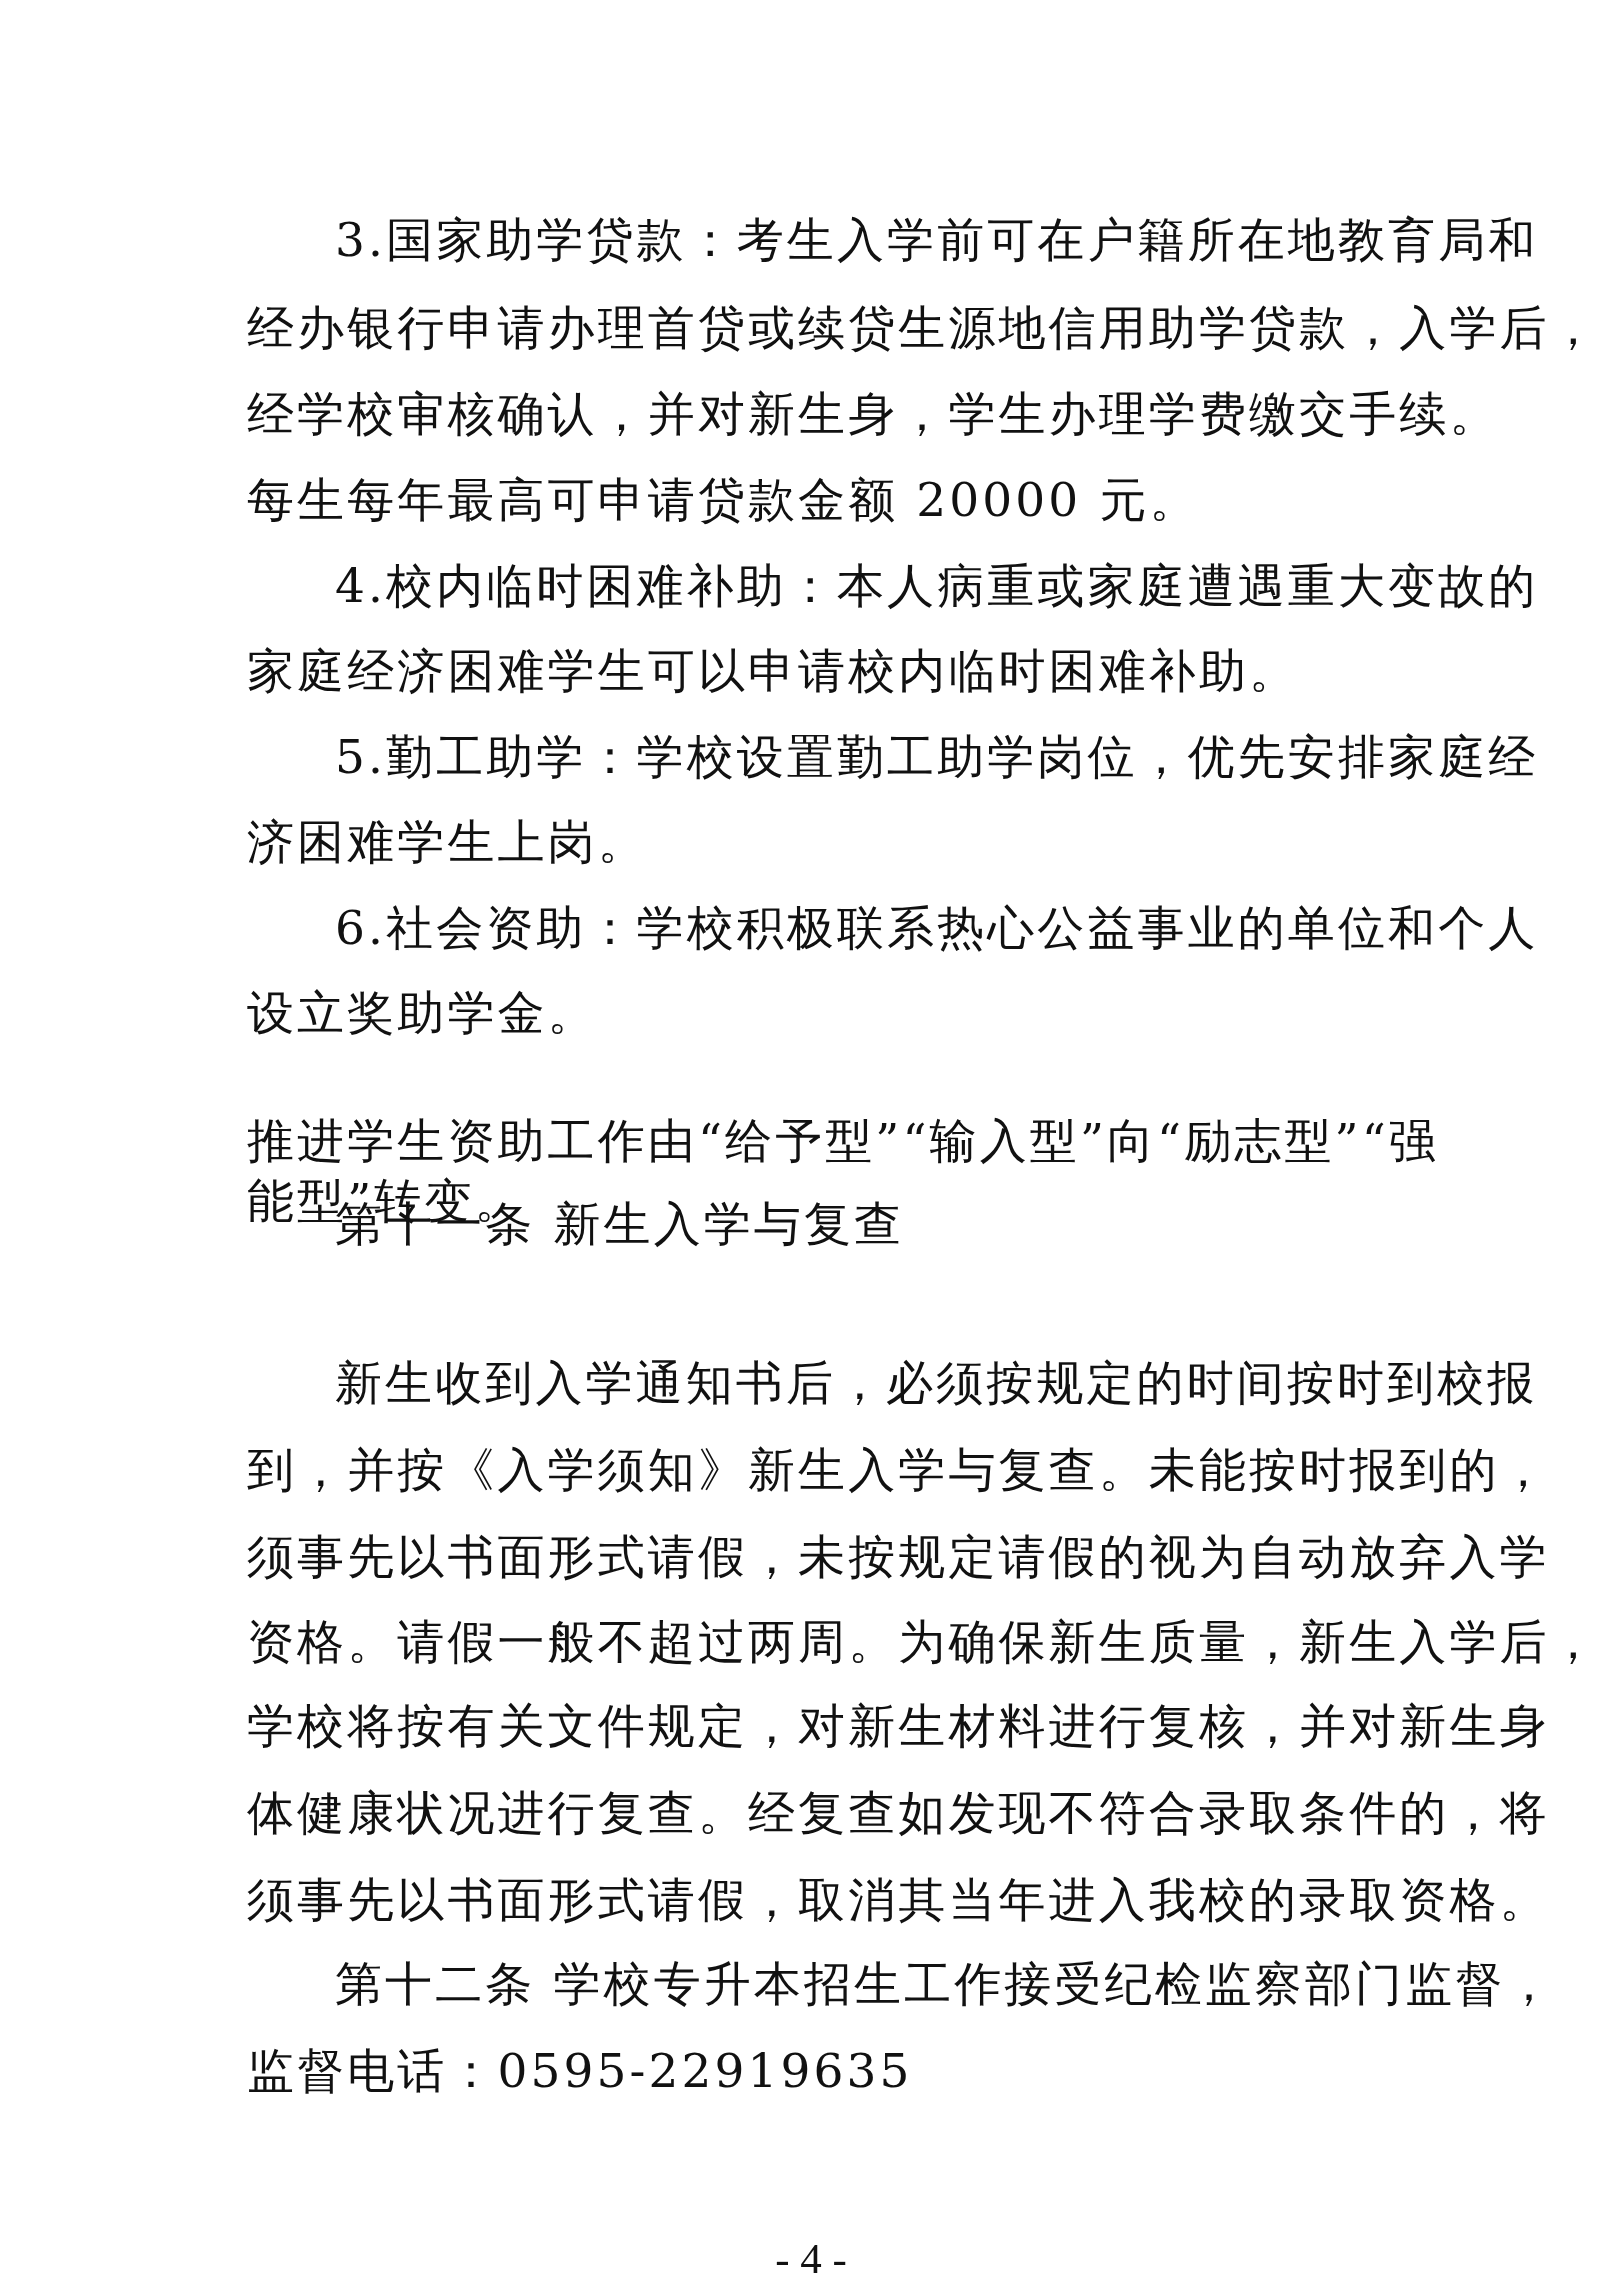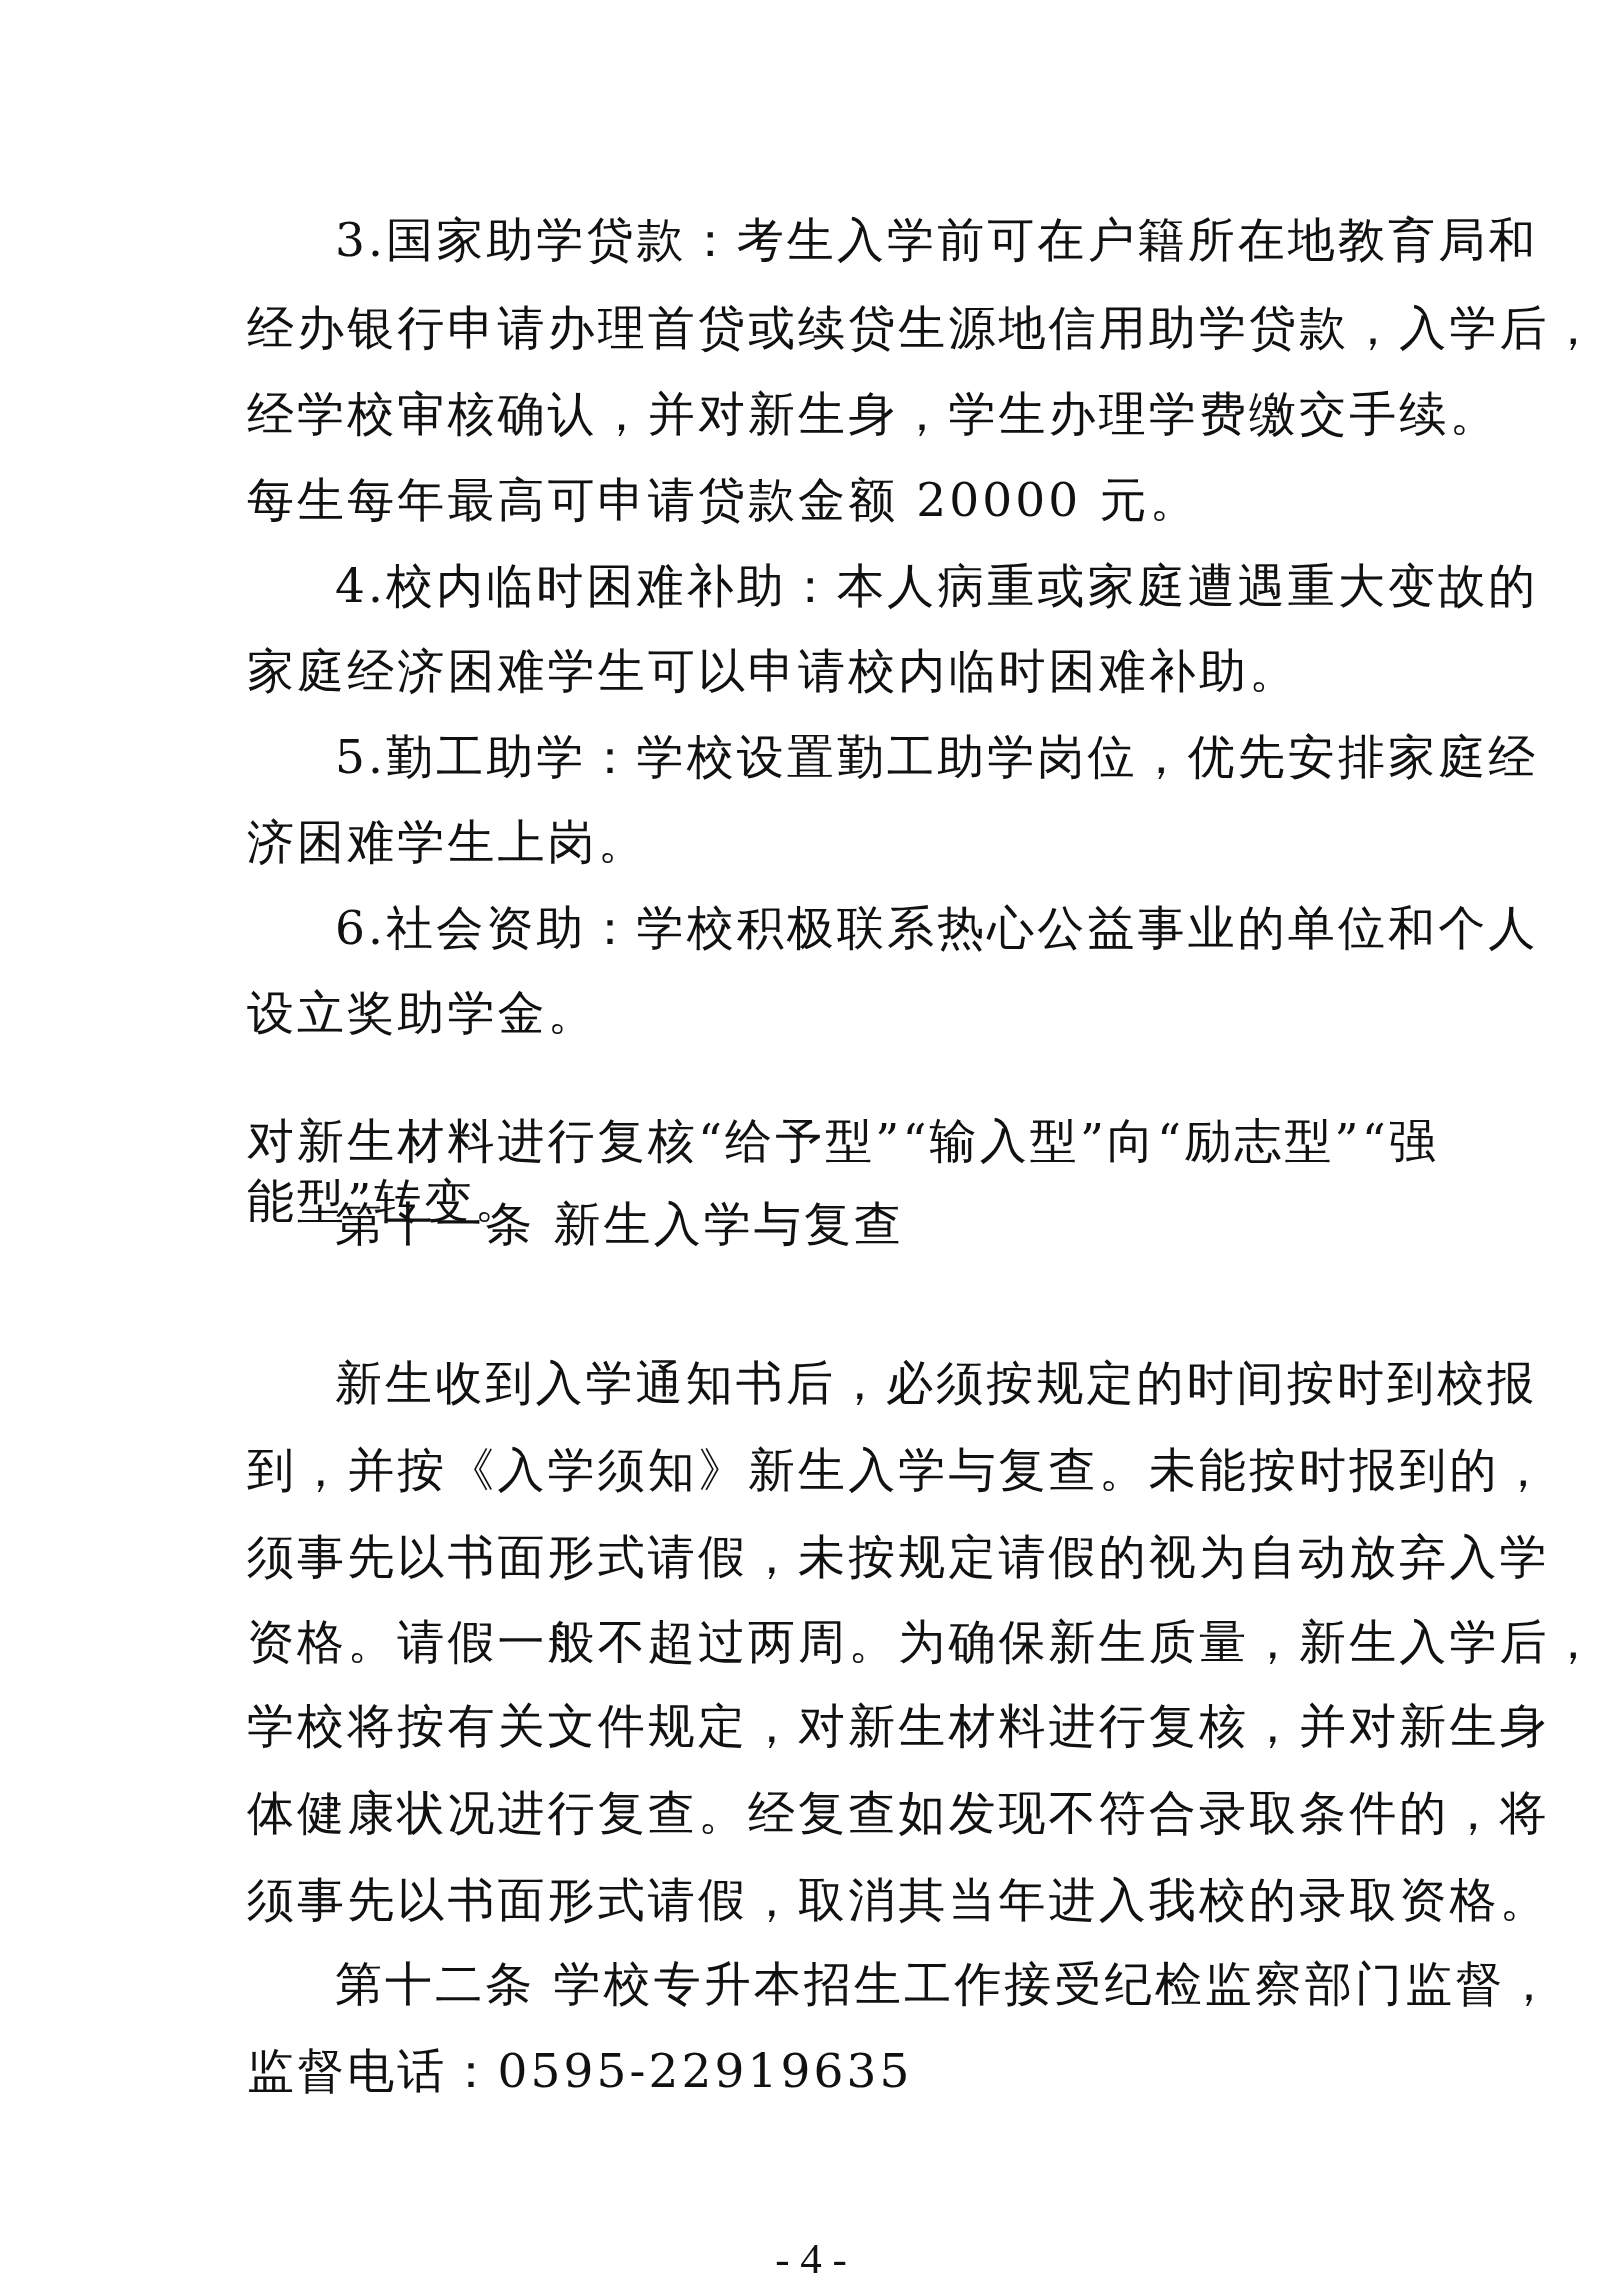--- a/index.html
+++ b/index.html
@@ -20,21 +20,21 @@
   <div class="line indent justify" style="top:214px">3.国家助学贷款：考生入学前可在户籍所在地教育局和</div>
   <div class="line justify" style="top:302px">经办银行申请办理首贷或续贷生源地信用助学贷款，入学后，</div>
   <div class="line justify" style="top:388px">经学校审核确认，并对新生身，学生办理学费缴交手续。</div>
   <div class="line" style="top:474px">每生每年最高可申请贷款金额 20000 元。</div>
   <div class="line indent justify" style="top:560px">4.校内临时困难补助：本人病重或家庭遭遇重大变故的</div>
   <div class="line" style="top:645px">家庭经济困难学生可以申请校内临时困难补助。</div>
   <div class="line indent justify" style="top:731px">5.勤工助学：学校设置勤工助学岗位，优先安排家庭经</div>
   <div class="line" style="top:816px">济困难学生上岗。</div>
   <div class="line indent justify" style="top:902px">6.社会资助：学校积极联系热心公益事业的单位和个人</div>
   <div class="line" style="top:987px">设立奖助学金。</div>
-  <div class="line justify" style="top:1115px">对新生材料进行复核“给予型”“输入型”向“励志型”“强</div>
+  <div class="line justify" style="top:1115px">推进学生资助工作由“给予型”“输入型”向“励志型”“强</div>
   <div class="line" style="top:1175px">能型”转变。</div>
   <div class="line indent" style="top:1198px">第十一条 新生入学与复查</div>
   <div class="line indent justify" style="top:1357px">新生收到入学通知书后，必须按规定的时间按时到校报</div>
   <div class="line justify" style="top:1444px">到，并按《入学须知》新生入学与复查。未能按时报到的，</div>
   <div class="line justify" style="top:1531px">须事先以书面形式请假，未按规定请假的视为自动放弃入学</div>
   <div class="line justify" style="top:1616px">资格。请假一般不超过两周。为确保新生质量，新生入学后，</div>
   <div class="line justify" style="top:1700px">学校将按有关文件规定，对新生材料进行复核，并对新生身</div>
   <div class="line justify" style="top:1787px">体健康状况进行复查。经复查如发现不符合录取条件的，将</div>
   <div class="line justify" style="top:1874px">须事先以书面形式请假，取消其当年进入我校的录取资格。</div>
   <div class="line indent justify" style="top:1958px">第十二条 学校专升本招生工作接受纪检监察部门监督，</div>

